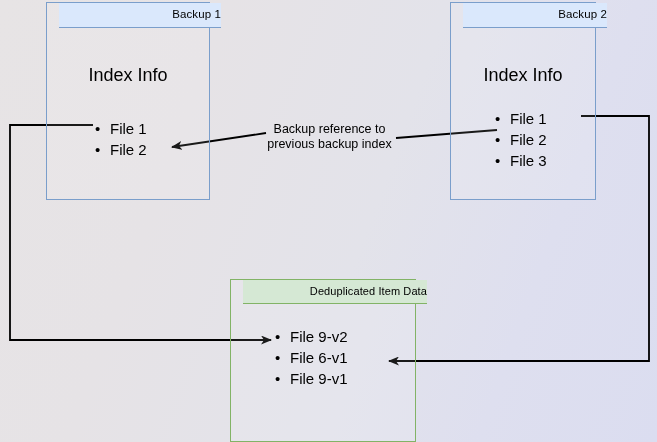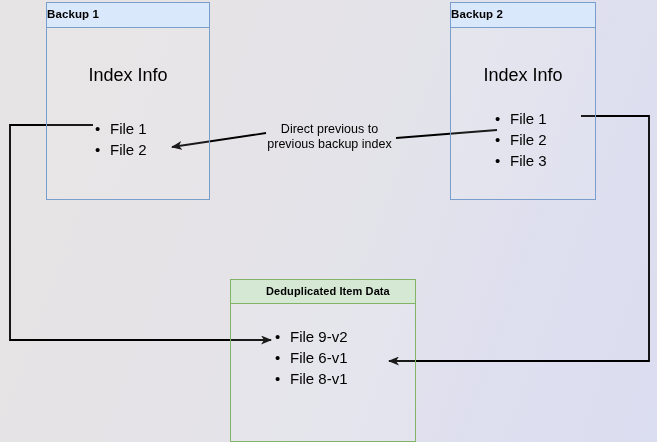--- a/index.html
+++ b/index.html
@@ -34,27 +34,28 @@
   }
   .box-blue {
     border: 1.6px solid #7a9ecb;
   }
   .box-green {
     border: 1.6px solid #82b366;
   }
   .box-header {
     box-sizing: border-box;
     width: 100%;
-    text-align: left;
-    font-weight: bold;
+    text-align: right;
+    font-weight: normal;
     font-size: 11.5px;
     color: #000000;
     letter-spacing: 0.1px;
     line-height: 1;
     padding: 6px 0 6px 0;
+    margin-left: 12px;
   }
   .header-blue {
     background: #dae8fc;
     border-bottom: 1.6px solid #7a9ecb;
   }
   .header-green {
     background: #d5e8d4;
     border-bottom: 1.6px solid #82b366;
     font-size: 11px;
     padding-left: 35px;
@@ -160,23 +161,23 @@
       </ul>
     </div>
   </div>
 
   <div class="box box-green" style="left:230px; top:279px; width:186px; height:163px;">
     <div class="box-header header-green">Deduplicated Item Data</div>
     <div class="box-body" style="height:137px;">
       <ul class="bullet-list" style="left:44px; top:22px;">
         <li>File 9-v2</li>
         <li>File 6-v1</li>
-        <li>File 8-v1</li>
+        <li>File 9-v1</li>
       </ul>
     </div>
   </div>
 
   <div class="edge-label" style="left:252px; top:122px; width:155px;">
-    <div>Direct previous to</div>
+    <div>Backup reference to</div>
     <div>previous backup index</div>
   </div>
 
 </div>
 
 </body></html>

